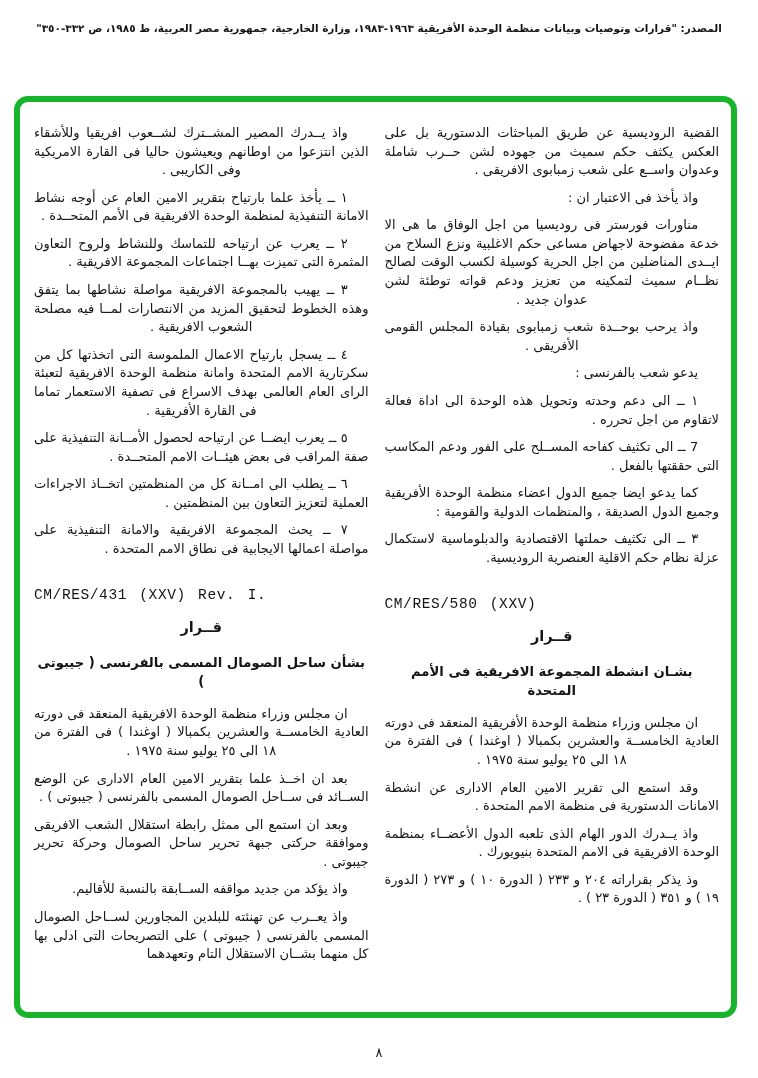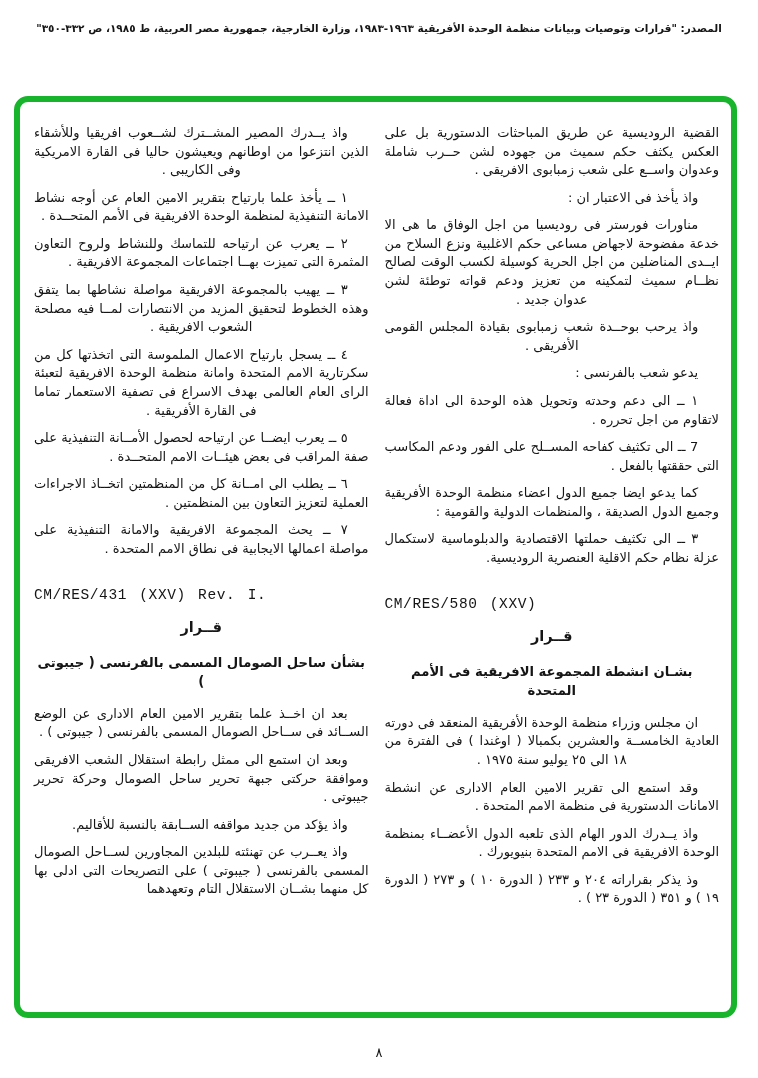--- a/index.html
+++ b/index.html
@@ -137,20 +137,21 @@
       <p class="para">١ ــ يأخذ علما بارتياح بتقرير الامين العام عن أوجه نشاط الامانة التنفيذية لمنظمة الوحدة الافريقية فى الأمم المتحــدة .</p>
       <p class="para">٢ ــ يعرب عن ارتياحه للتماسك وللنشاط ولروح التعاون المثمرة التى تميزت بهــا اجتماعات المجموعة الافريقية .</p>
       <p class="para cl">٣ ــ يهيب بالمجموعة الافريقية مواصلة نشاطها بما يتفق وهذه الخطوط لتحقيق المزيد من الانتصارات لمــا فيه مصلحة الشعوب الافريقية .</p>
       <p class="para cl">٤ ــ يسجل بارتياح الاعمال الملموسة التى اتخذتها كل من سكرتارية الامم المتحدة وامانة منظمة الوحدة الافريقية لتعبئة الراى العام العالمى بهدف الاسراع فى تصفية الاستعمار تماما فى القارة الأفريقية .</p>
       <p class="para">٥ ــ يعرب ايضــا عن ارتياحه لحصول الأمــانة التنفيذية على صفة المراقب فى بعض هيئــات الامم المتحــدة .</p>
       <p class="para">٦ ــ يطلب الى امــانة كل من المنظمتين اتخــاذ الاجراءات العملية لتعزيز التعاون بين المنظمتين .</p>
       <p class="para">٧ ــ يحث المجموعة الافريقية والامانة التنفيذية على مواصلة اعمالها الايجابية فى نطاق الامم المتحدة .</p>
       <p class="para res-code">CM/RES/431 (XXV) Rev. I.</p>
       <p class="para res-title">قــرار</p>
       <p class="para res-subtitle">بشأن ساحل الصومال المسمى بالفرنسى ( جيبوتى )</p>
+      <p class="para cl">ان مجلس وزراء منظمة الوحدة الافريقية المنعقد فى دورته العادية الخامســة والعشرين بكمبالا ( اوغندا ) فى الفترة من ١٨ الى ٢٥ يوليو سنة ١٩٧٥ .</p>
       <p class="para">بعد ان اخــذ علما بتقرير الامين العام الادارى عن الوضع الســائد فى ســاحل الصومال المسمى بالفرنسى ( جيبوتى ) .</p>
       <p class="para">وبعد ان استمع الى ممثل رابطة استقلال الشعب الافريقى وموافقة حركتى جبهة تحرير ساحل الصومال وحركة تحرير جيبوتى .</p>
       <p class="para">واذ يؤكد من جديد مواقفه الســابقة بالنسبة للأقاليم.</p>
       <p class="para">واذ يعــرب عن تهنئته للبلدين المجاورين لســاحل الصومال المسمى بالفرنسى ( جيبوتى ) على التصريحات التى ادلى بها كل منهما بشــان الاستقلال التام وتعهدهما</p>
     </div>
 
   </div>
 </div>
 
 <div class="page-number">٨</div>

